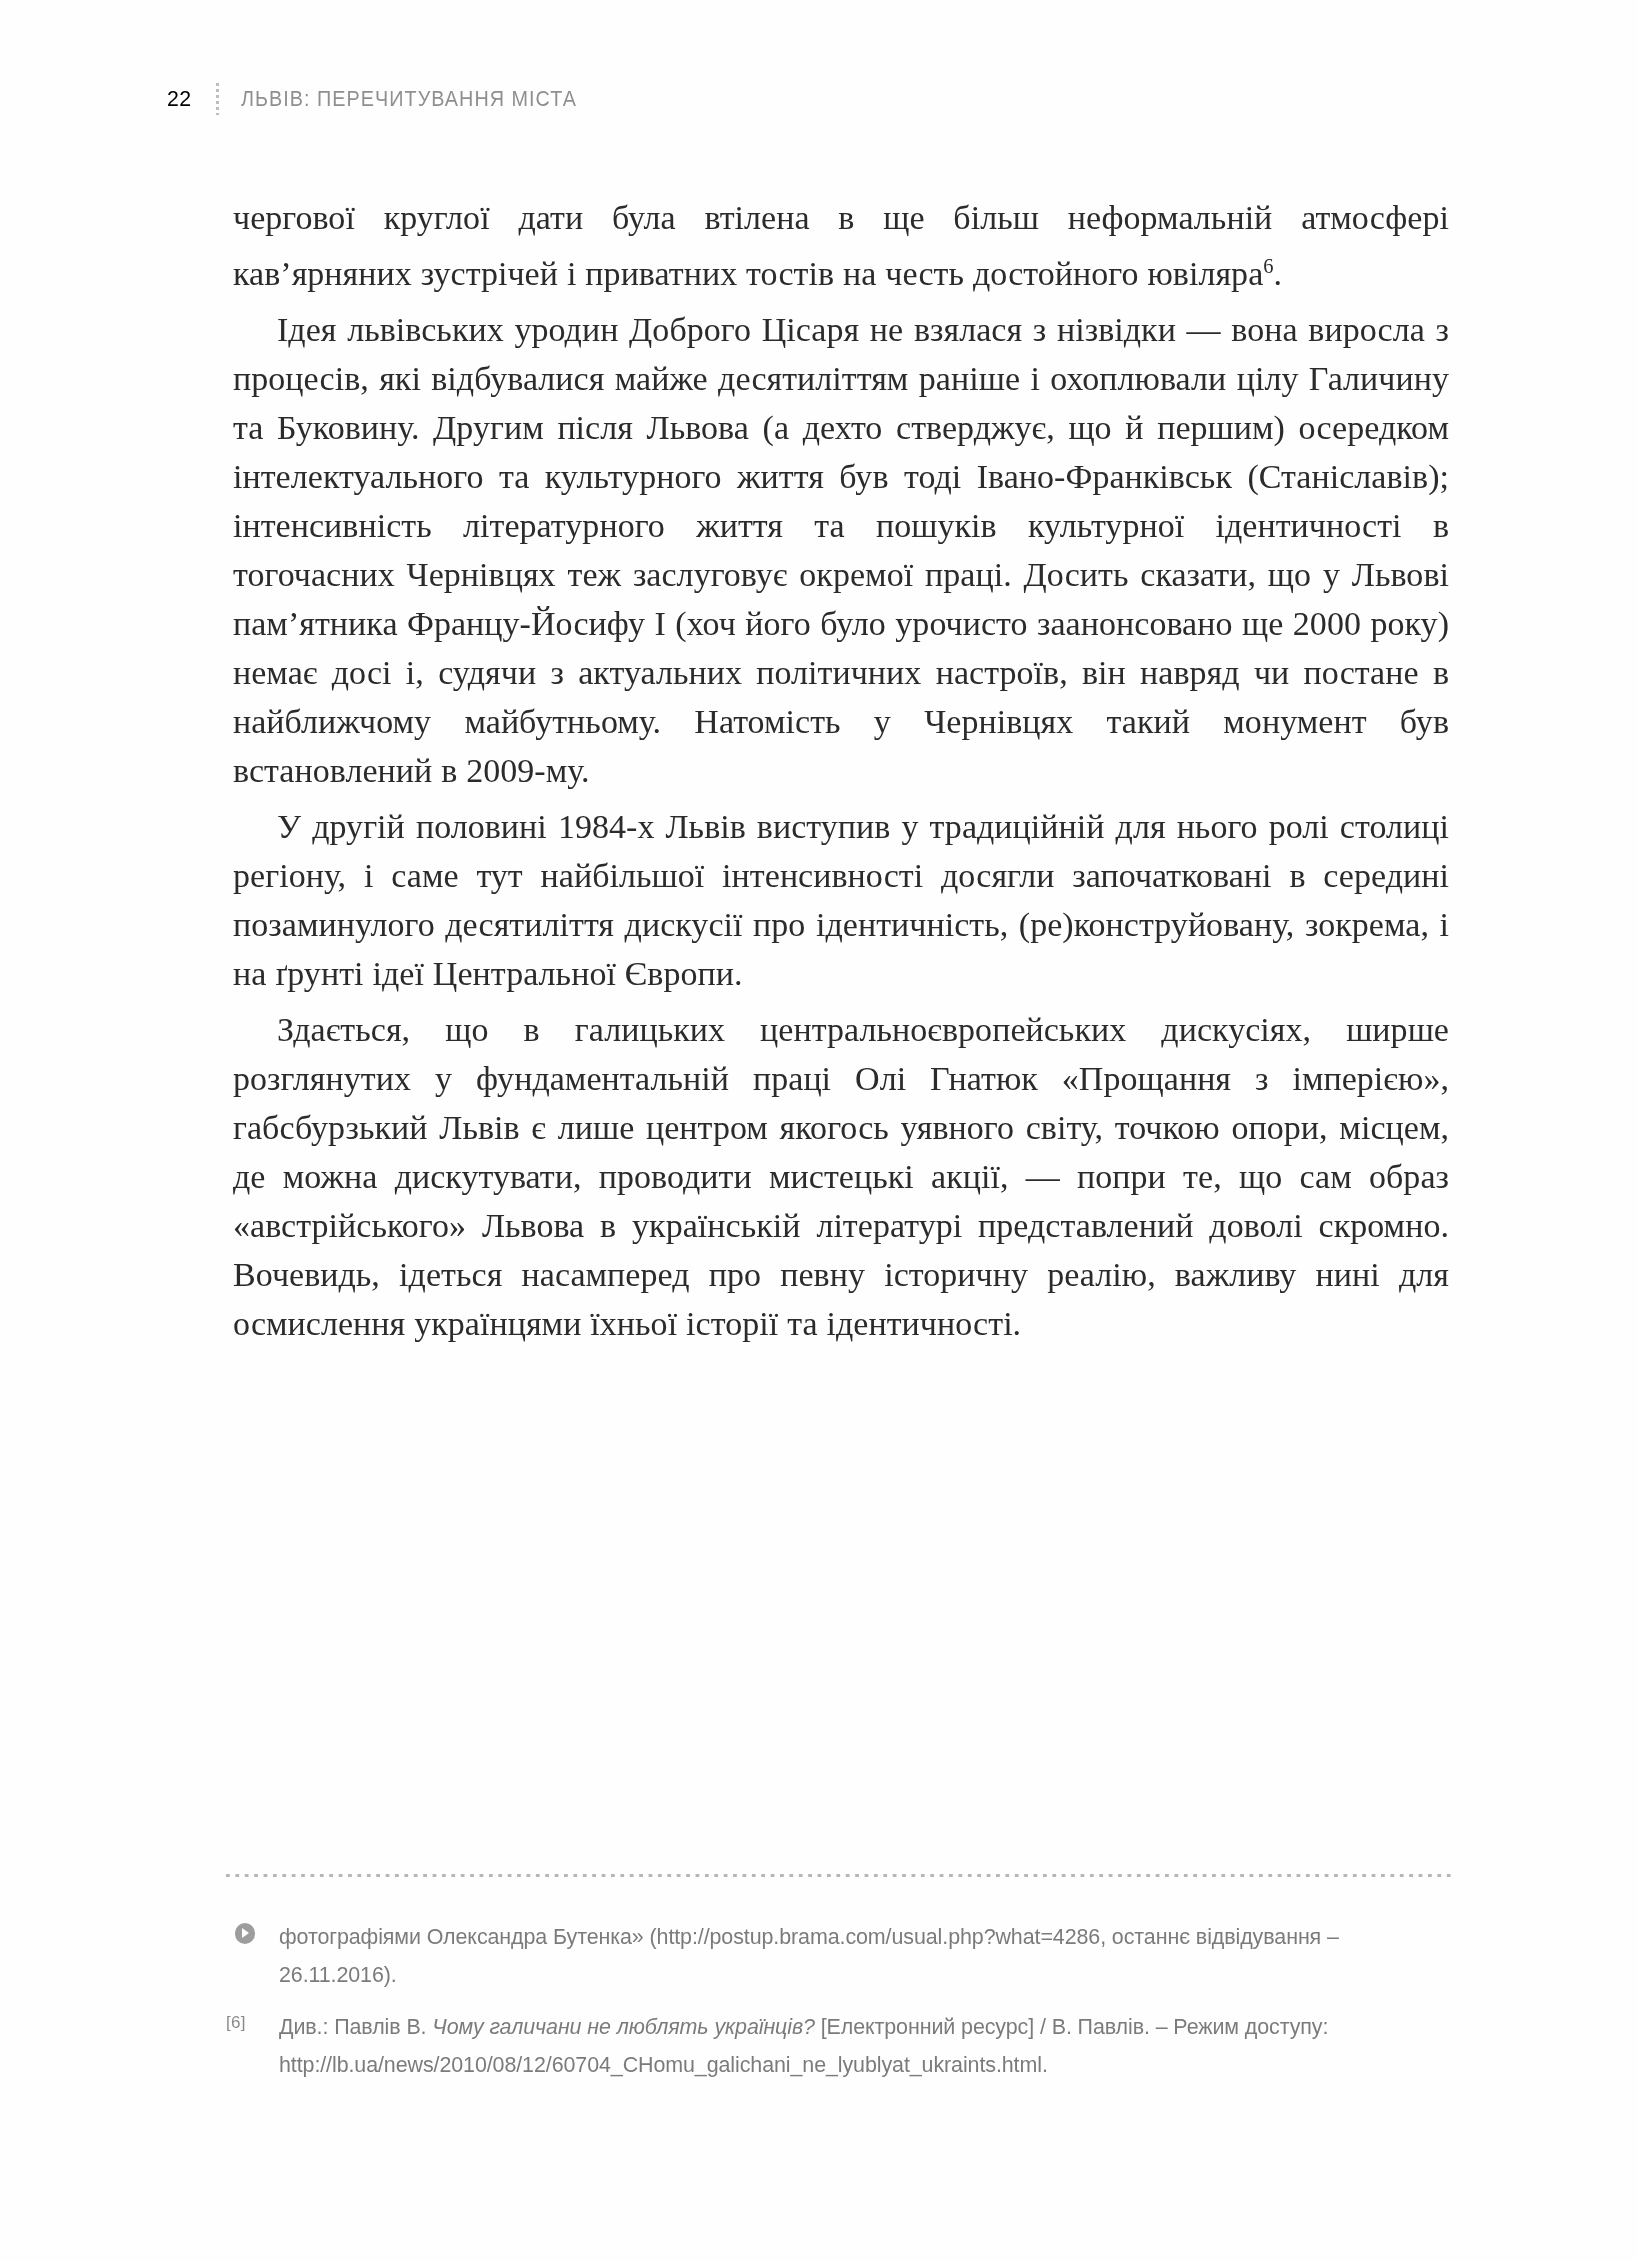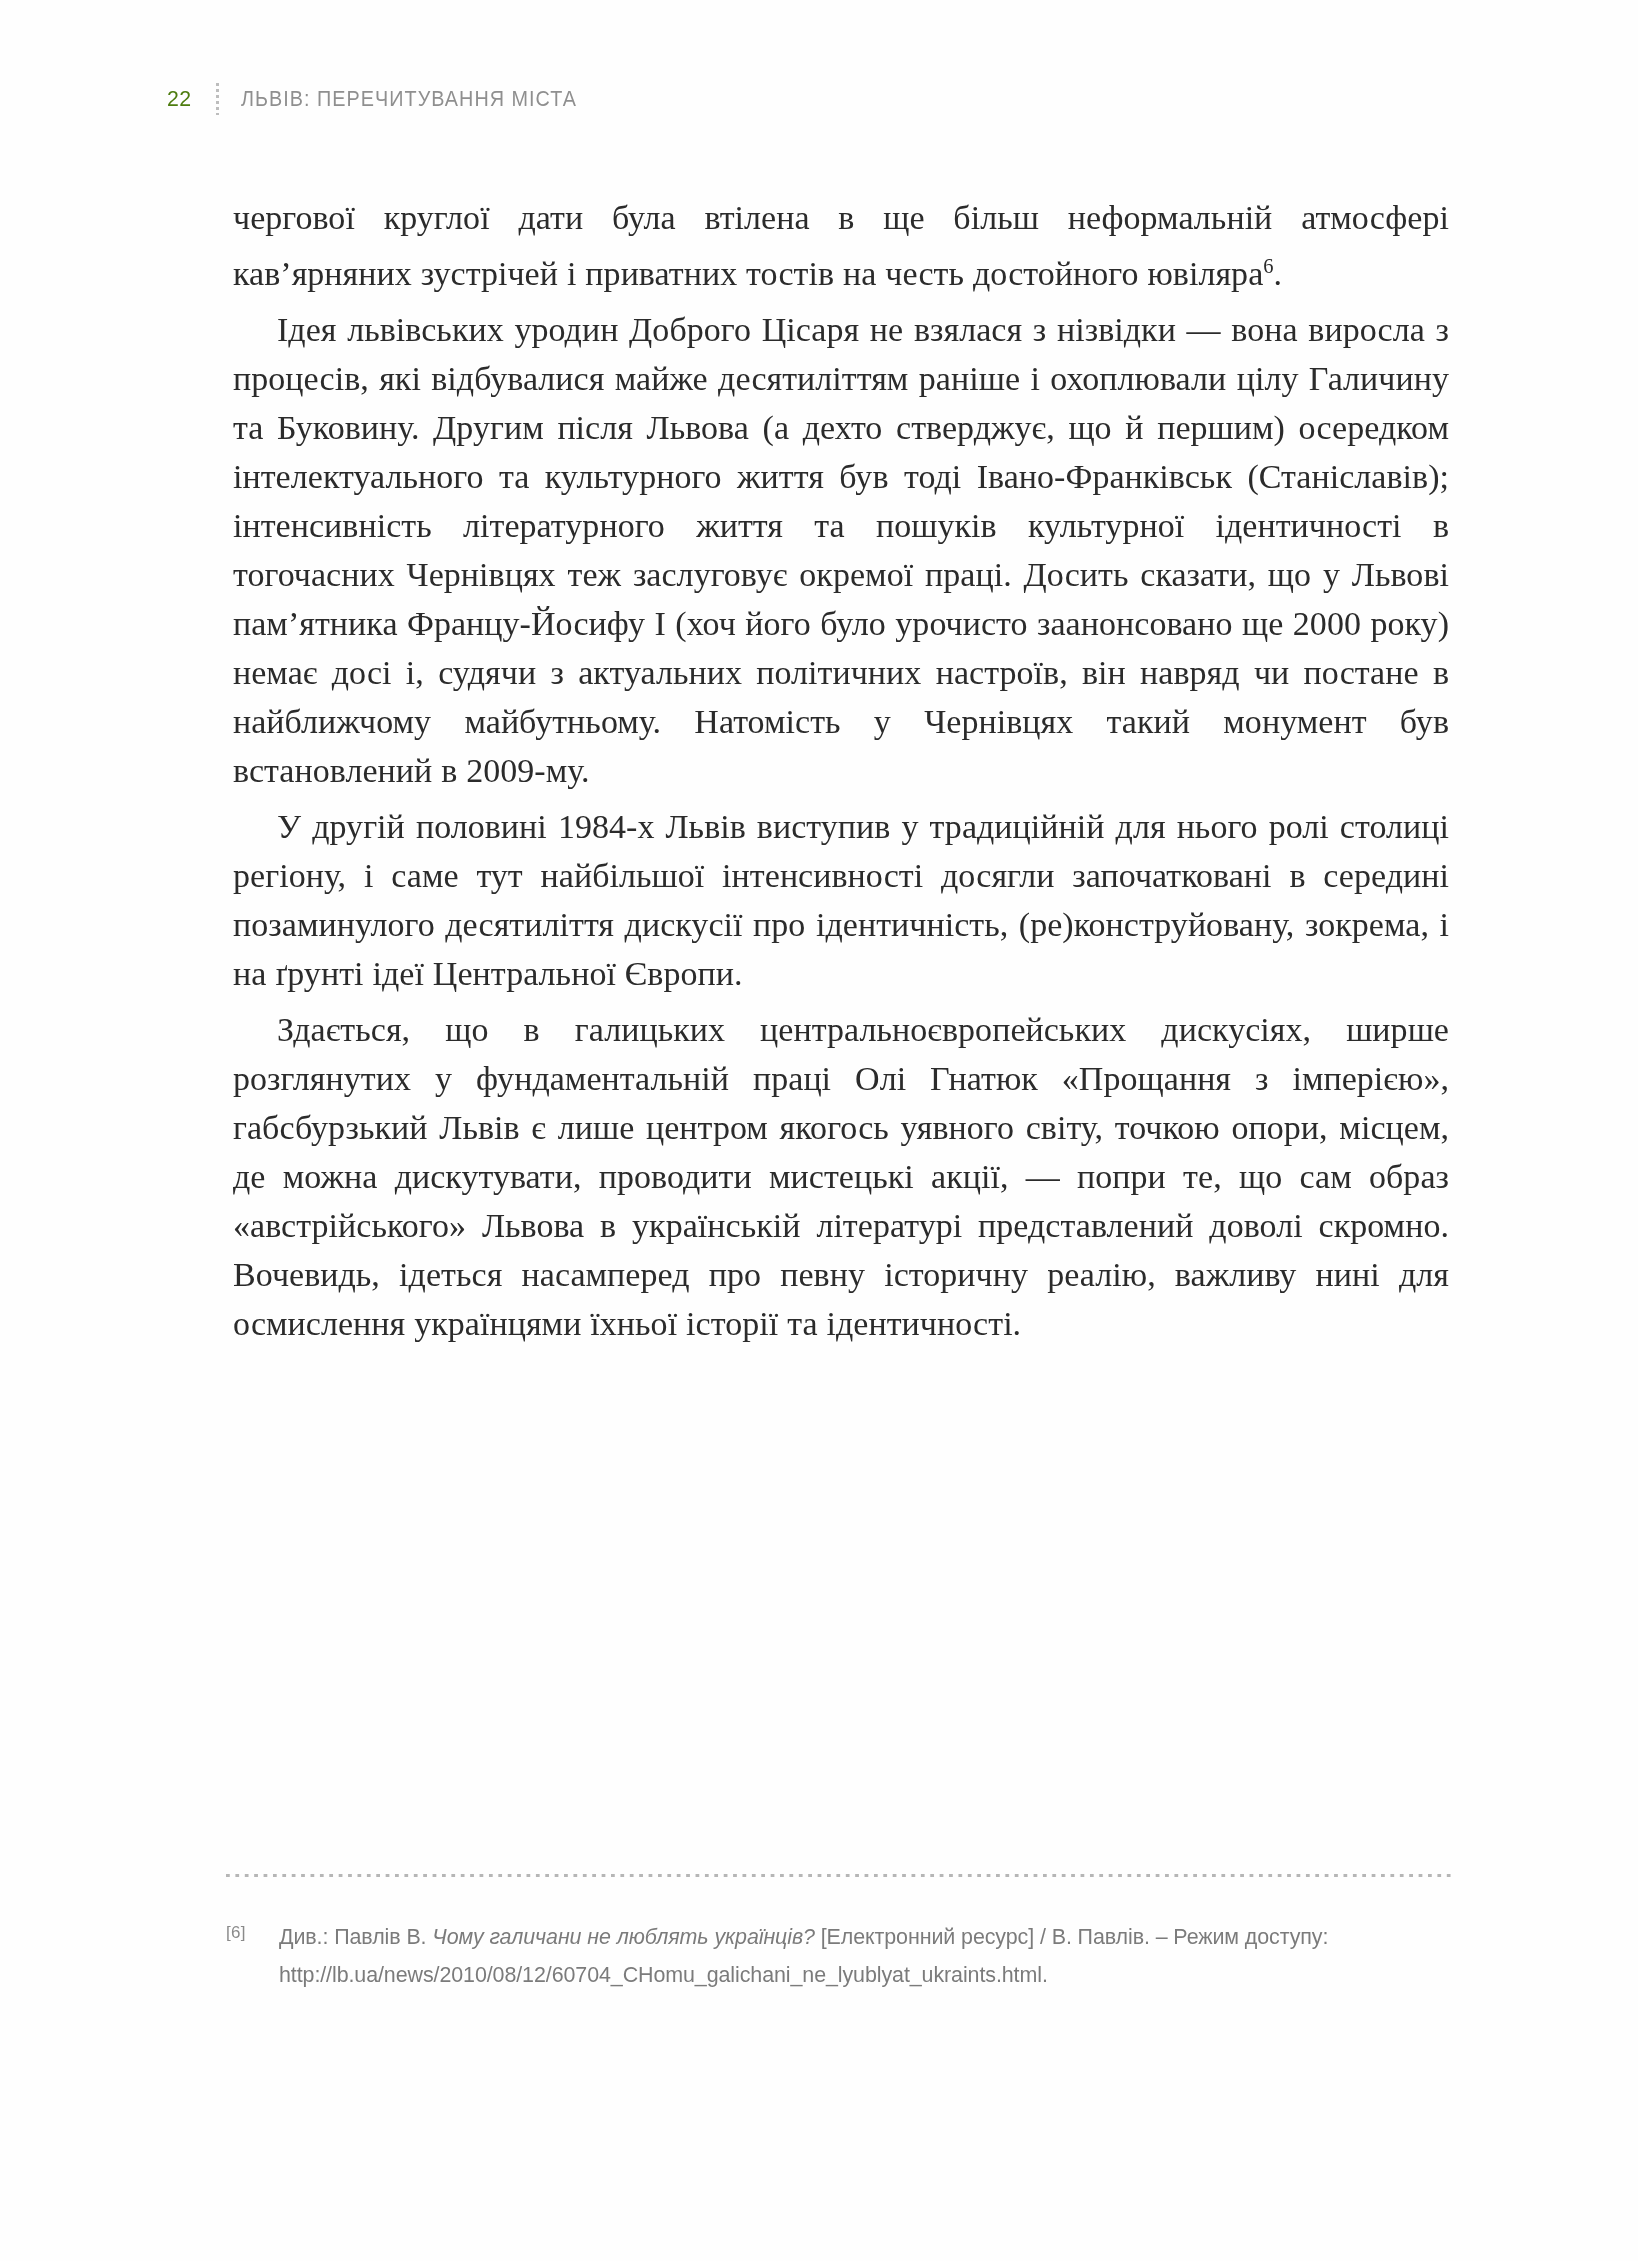--- a/index.html
+++ b/index.html
@@ -28,21 +28,21 @@
     left: 167px;
     top: 82px;
     display: flex;
     align-items: center;
     height: 34px;
   }
   .folio {
     font-family: "Liberation Sans", "DejaVu Sans", sans-serif;
     font-size: 21.3px;
     letter-spacing: 0.4px;
-    color: #4d7c0f;
+    color: #000000;
     width: 44px;
     text-align: left;
   }
   .head-sep {
     width: 2.6px;
     height: 32px;
     margin: 0 22px 0 5.1px;
     background-image: linear-gradient(to bottom,
         #bdbdbd 0px, #bdbdbd 2.6px, transparent 2.6px, transparent 6px);
     background-size: 2.6px 6px;
@@ -176,20 +176,26 @@
     <p class="para">У другій половині 1984-х Львів виступив у традиційній для нього ролі столиці регіону, і саме тут найбільшої інтенсивності досягли започатковані в середині позаминулого десятиліття дискусії про ідентичність, (ре)конструйовану, зокрема, і на ґрунті ідеї Центральної Європи.</p>
 
     <p class="para">Здається, що в галицьких центральноєвропейських дискусіях, ширше розглянутих у фундаментальній праці Олі Гнатюк «Прощання з імперією», габсбурзький Львів є лише центром якогось уявного світу, точкою опори, місцем, де можна дискутувати, проводити мистецькі акції, — попри те, що сам образ «австрійського» Львова в українській літературі представлений доволі скромно. Вочевидь, ідеться насамперед про певну історичну реалію, важливу нині для осмислення українцями їхньої історії та ідентичності.</p>
 
   </div>
 
   <div class="fn-rule"></div>
 
   <div class="footnotes">
 
+    <div class="fn">
+      <span class="fn-marker">
+        <span class="play-dot"></span>
+      </span>
+      <span class="fn-text">фотографіями Олександра Бутенка» (http://postup.brama.com/usual.php?what=4286, останнє відвідування – 26.11.2016).</span>
+    </div>
 
     <div class="fn">
       <span class="fn-marker">
         <span class="fn-marker-num">[6]</span>
       </span>
       <span class="fn-text"><span>Див.: Павлів В. </span><span class="it">Чому галичани не люблять українців?</span><span> [Електронний ресурс] / В. Павлів. – Режим доступу: http://lb.ua/news/2010/08/12/60704_CHomu_galichani_ne_lyublyat_ukraints.html.</span></span>
     </div>
 
   </div>
 

